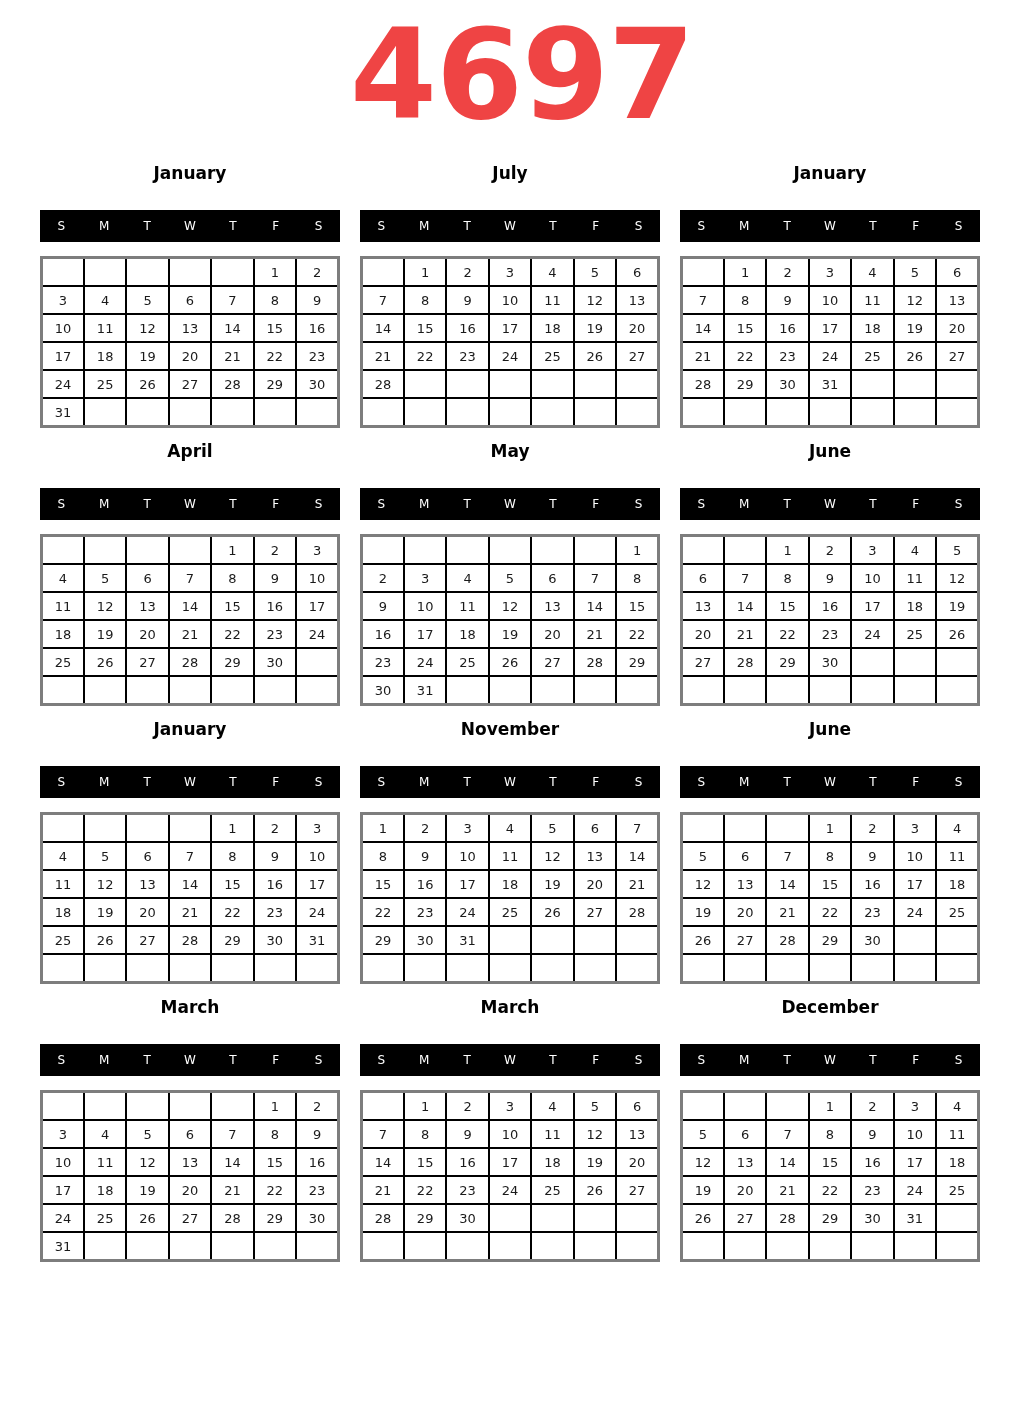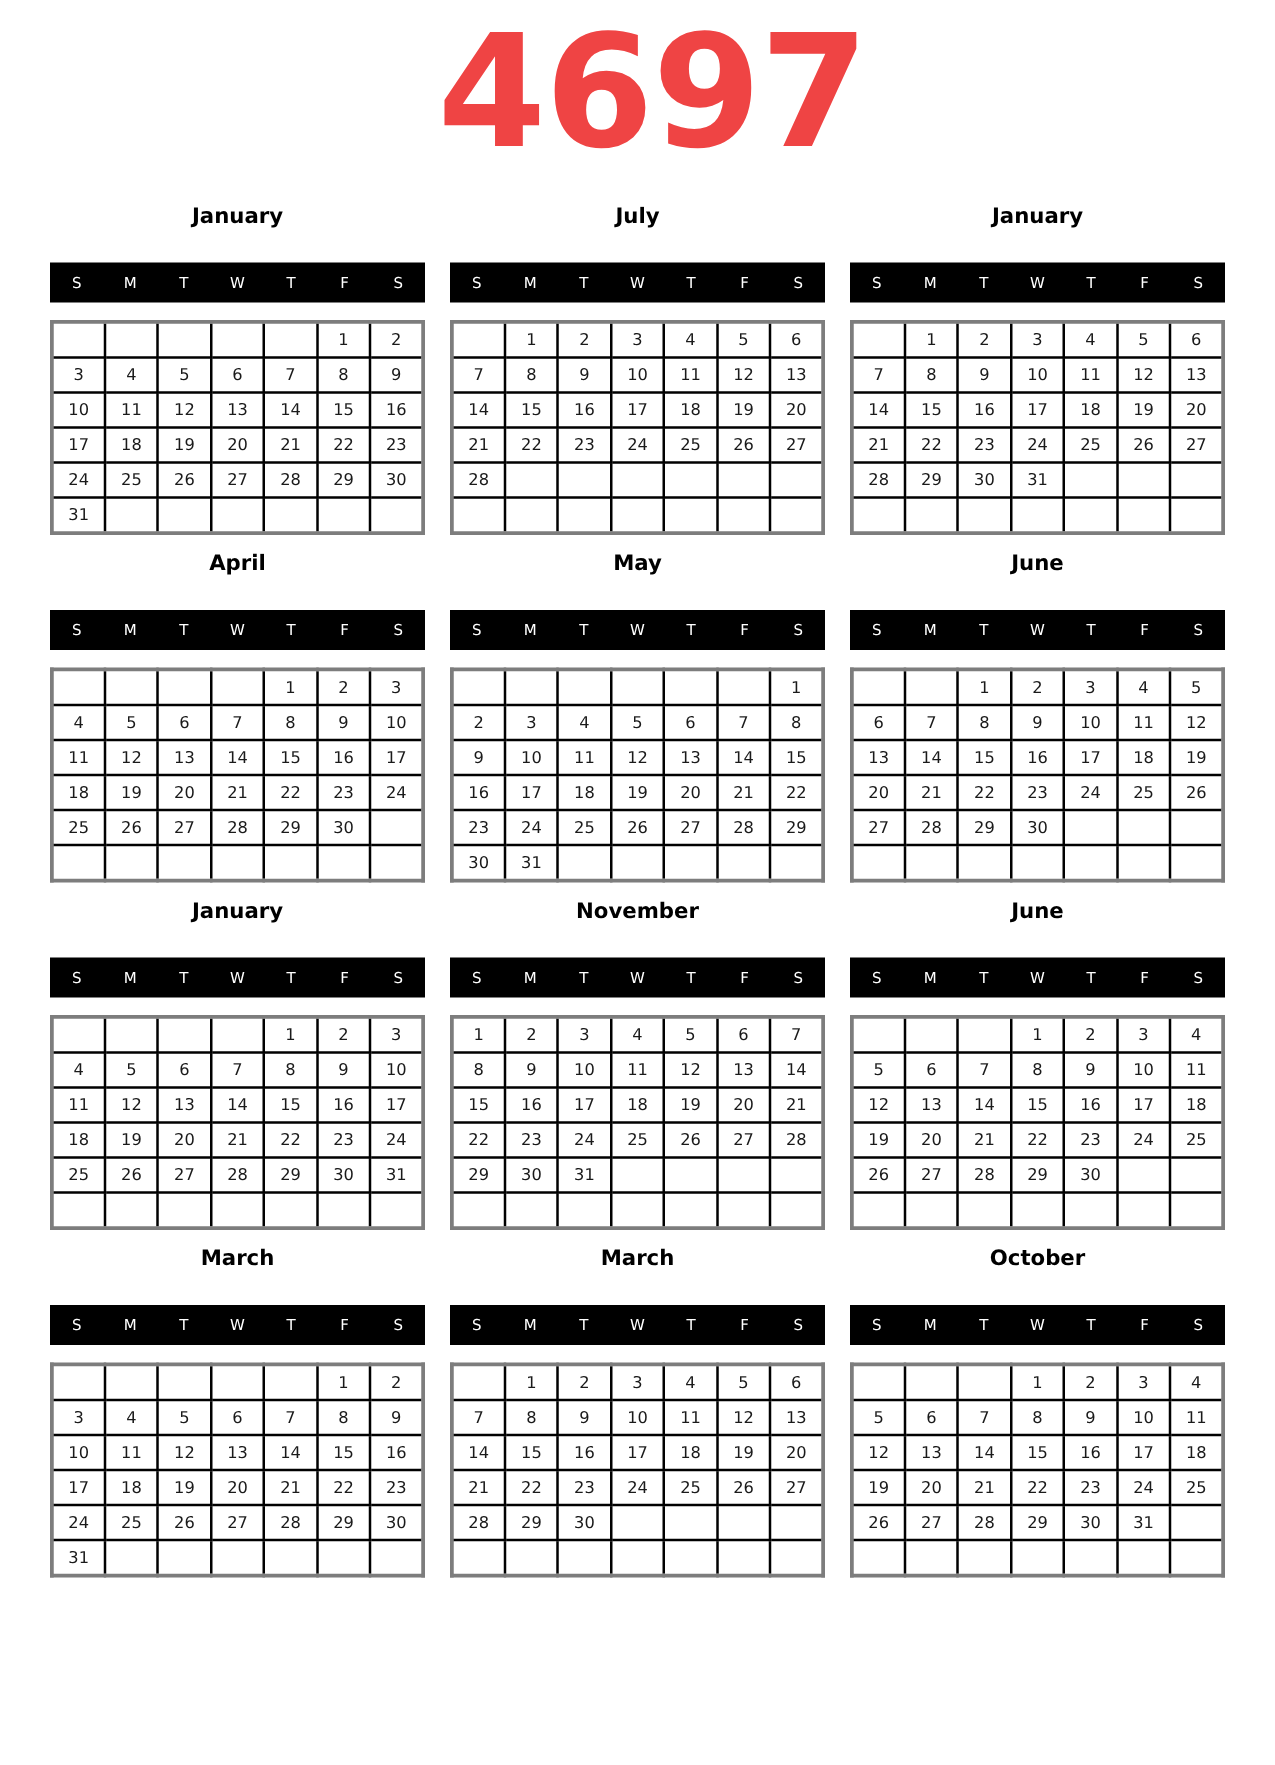--- a/index.html
+++ b/index.html
@@ -850,21 +850,21 @@
               <td></td>
               <td></td>
               <td></td>
               <td></td>
             </tr>
           </tbody>
         </table>
   </div>
 
   <div class="month-block">
-    <div class="month-name">October</div>
+    <div class="month-name">December</div>
     <div class="dow">
           <div>S</div>
           <div>M</div>
           <div>T</div>
           <div>W</div>
           <div>T</div>
           <div>F</div>
           <div>S</div>
         </div>
     <table class="days">

